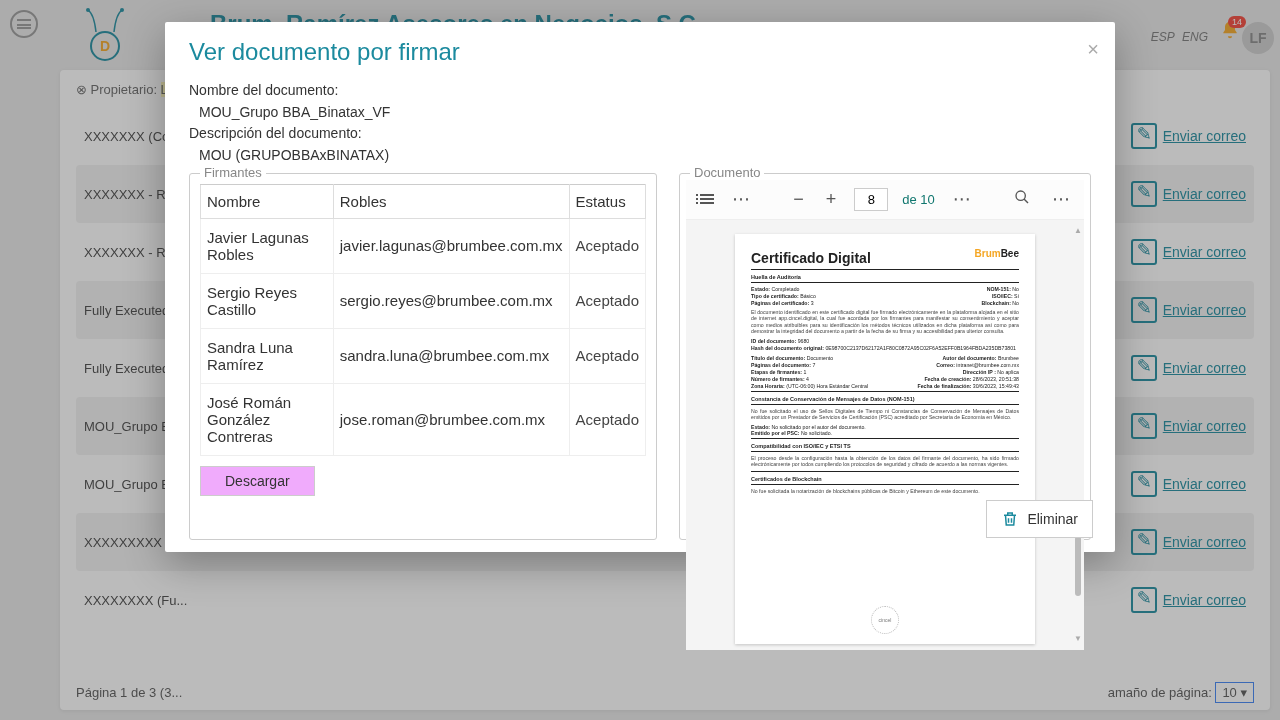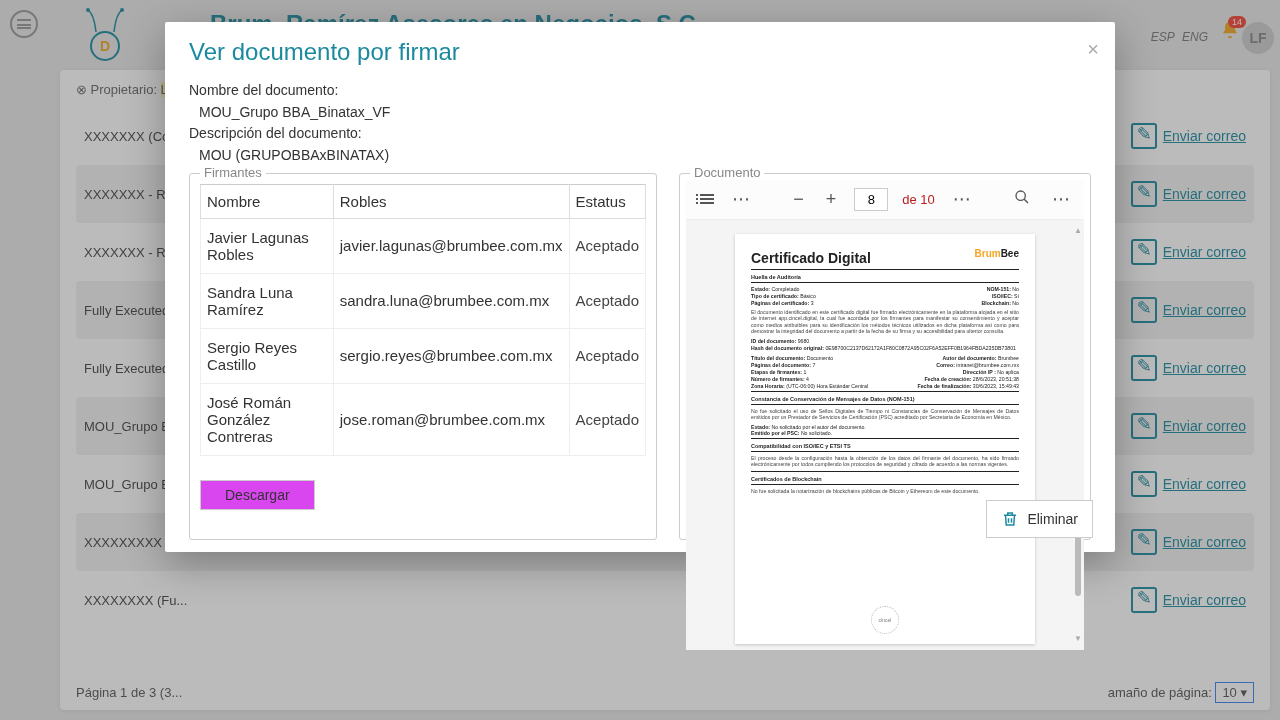--- a/index.html
+++ b/index.html
@@ -45,29 +45,29 @@
 .panes { display: flex; gap: 22px; margin-top: 6px; flex: 1; min-height: 0; }
 .pane { position: relative; flex: 1; border: 1px solid #ccc; border-radius: 3px; padding: 10px; }
 .pane-legend { position: absolute; top: -9px; left: 10px; background: #fff; padding: 0 4px; font-size: 13px; color: #888; }
 
 
 .signers-table { width: 100%; border-collapse: collapse; font-size: 15px; padding-left: 12px; }
 .signers-table th { text-align: left; font-weight: normal; color: #333; padding: 8px 6px; border: 1px solid #ddd; border-top: 1px solid #ccc; background: #fff; }
 .signers-table td { padding: 10px 6px; border: 1px solid #eee; color: #333; vertical-align: middle; }
 .signers-table td.status { color: #444; }
 .dl-label { margin-top: 12px; font-size: 14px; color: #333; }
-.dl-btn { margin-top: 24px; border: 1px solid #ccc; background: #d946ef; padding: 6px 24px; font-size: 14px; color: #333; cursor: pointer; }
+.dl-btn { margin-top: 10px; border: 1px solid #ccc; background: #f0abfc; padding: 6px 24px; font-size: 14px; color: #333; cursor: pointer; }
 
 
 .doc-pane { padding: 6px; }
 .pdf-toolbar { height: 40px; background: #fcfcfc; border-bottom: 1px solid #eee; display: flex; align-items: center; gap: 14px; padding: 0 10px; color: #555; font-size: 16px; }
 .pdf-toolbar .spacer { flex: 1; }
 .pdf-toolbar button { background: none; border: none; color: #555; font-size: 18px; cursor: pointer; padding: 2px 4px; }
 .pdf-toolbar .page-input { width: 34px; text-align: center; border: 1px solid #ccc; padding: 3px 2px; font-size: 13px; }
-.pdf-toolbar .of { font-size: 13px; color: #b91c1c; }
+.pdf-toolbar .of { font-size: 13px; color: #0f766e; }
 .pdf-body { position: relative; height: 430px; background: #f4f4f4; display: flex; justify-content: center; padding: 14px 0 10px; overflow: hidden; }
 .pdf-page { width: 300px; height: 410px; background: #fff; box-shadow: 0 1px 3px rgba(0,0,0,.2); font-size: 5.2px; color: #222; padding: 16px 16px 8px 16px; position: relative; }
 .pdf-page h1 { font-size: 14px; font-weight: bold; margin-bottom: 3px; }
 .brand { position: absolute; right: 16px; top: 14px; font-size: 10px; font-weight: bold; }
 .brand .y { color: #f5a623; }
 .pdf-hr { border: 0; border-top: 1px solid #222; margin: 2px 0 3px; }
 .kv { display: flex; justify-content: space-between; margin: 1px 0; }
 .para { margin: 3px 0; line-height: 1.25; color: #444; text-align: justify; }
 .sect { font-weight: bold; margin-top: 4px; font-size: 5.5px; }
 .seal { position: absolute; bottom: 10px; left: 50%; transform: translateX(-50%); width: 28px; height: 28px; border: 1px dotted #bbb; border-radius: 50%; display: flex; align-items: center; justify-content: center; font-size: 5px; color: #777; }
@@ -217,27 +217,27 @@
           <th>Estatus</th>
         </tr>
           </thead>
         <tbody id="signers-body">
             <tr>
               <td>Javier Lagunas Robles</td>
               <td>javier.lagunas@brumbee.com.mx</td>
               <td class="status">Aceptado</td>
             </tr>
             <tr>
+              <td>Sergio Reyes Castillo</td>
+              <td>sergio.reyes@brumbee.com.mx</td>
+              <td class="status">Aceptado</td>
+            </tr>
+            <tr>
               <td>Sandra Luna Ramírez</td>
               <td>sandra.luna@brumbee.com.mx</td>
-              <td class="status">Aceptado</td>
-            </tr>
-            <tr>
-              <td>Sergio Reyes Castillo</td>
-              <td>sergio.reyes@brumbee.com.mx</td>
               <td class="status">Aceptado</td>
             </tr>
             <tr>
               <td>José Román González Contreras</td>
               <td>jose.roman@brumbee.com.mx</td>
               <td class="status">Aceptado</td>
             </tr>
           </tbody>
       </table>
       <button class="dl-btn">Descargar</button>

